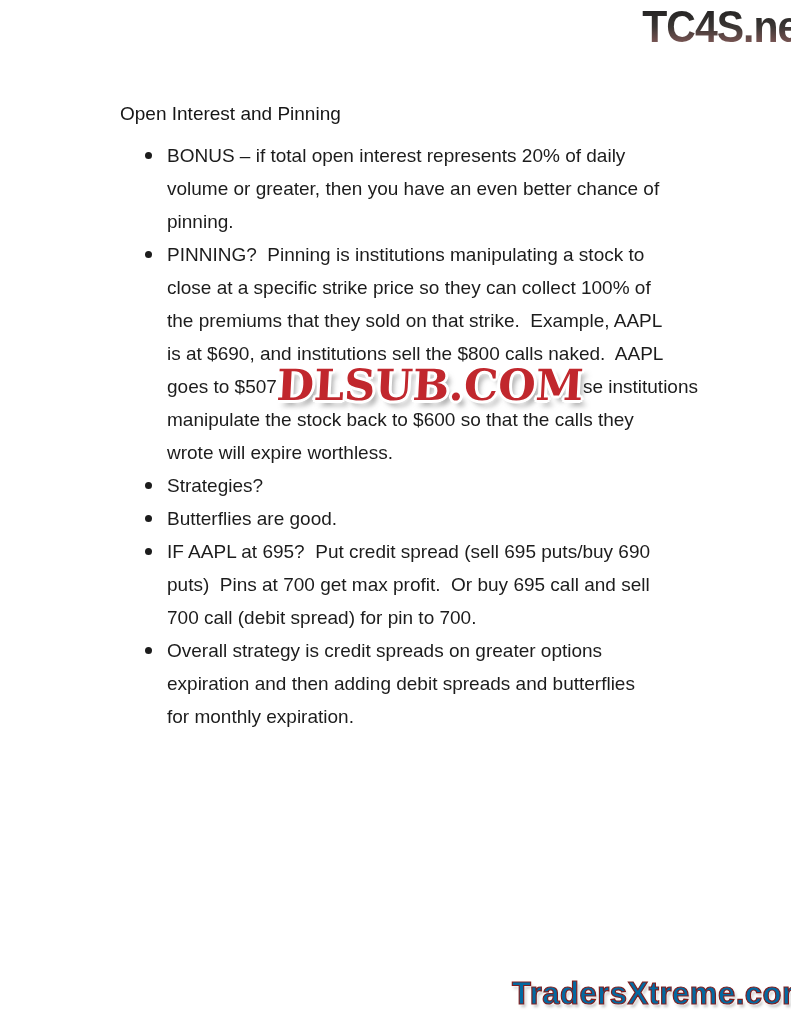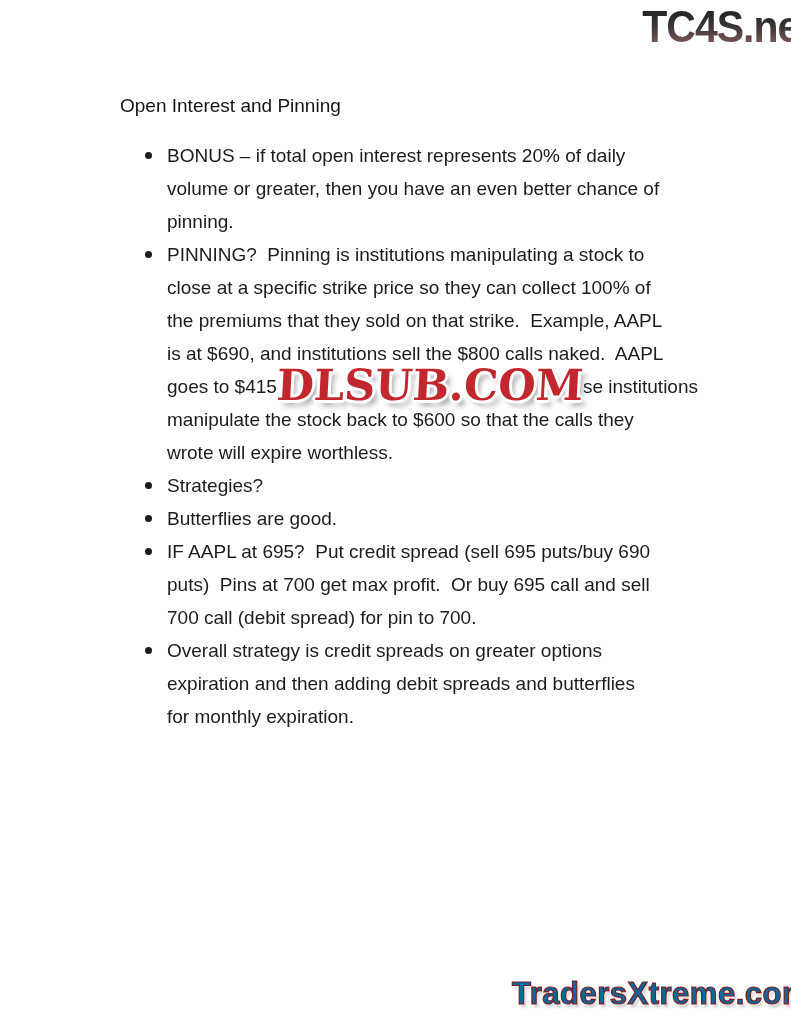--- a/index.html
+++ b/index.html
@@ -27,21 +27,21 @@
     background-clip: text;
     color: transparent;
     transform: scaleY(1.08);
     transform-origin: top right;
   }
 
   
   .doc-title {
     position: absolute;
     left: 93px;
-    top: 94px;
+    top: 102px;
     font-size: 19px;
     line-height: 24px;
     color: #161616;
     text-align: center;
   }
 
   
   .bullets {
     position: absolute;
     left: 93px;
@@ -131,21 +131,21 @@
 volume or greater, then you have an even better chance of
 pinning.</span>
     </li>
 
     <li>
       <span class="dot"></span>
       <span class="pre">PINNING?  Pinning is institutions manipulating a stock to
 close at a specific strike price so they can collect 100% of
 the premiums that they sold on that strike.  Example, AAPL
 is at $690, and institutions sell the $800 calls naked.  AAPL</span>
-      <span class="wm-line"><span>goes to $415</span><span class="wm-slot"><span class="wm-text">DLSUB.COM</span></span><span>se institutions</span></span>
+      <span class="wm-line"><span>goes to $507</span><span class="wm-slot"><span class="wm-text">DLSUB.COM</span></span><span>se institutions</span></span>
       <span class="pre">manipulate the stock back to $600 so that the calls they
 wrote will expire worthless.</span>
     </li>
 
     <li>
       <span class="dot"></span>
       <span class="pre">Strategies?</span>
     </li>
 
     <li>

